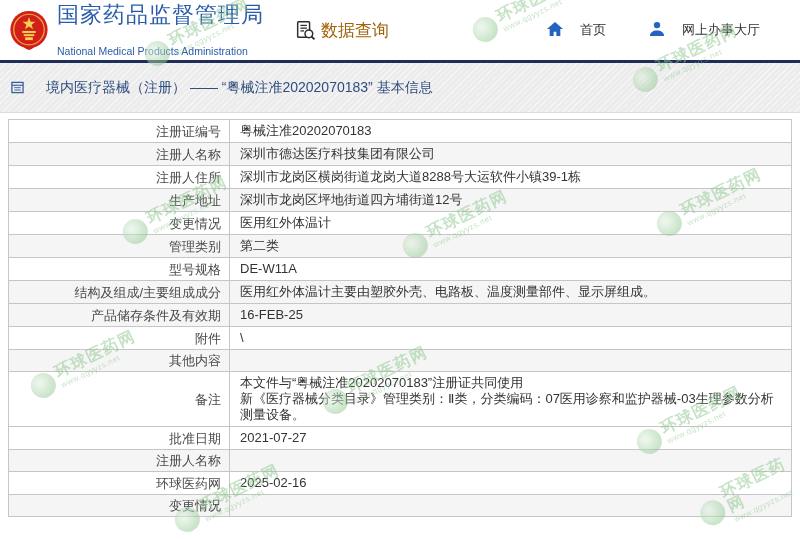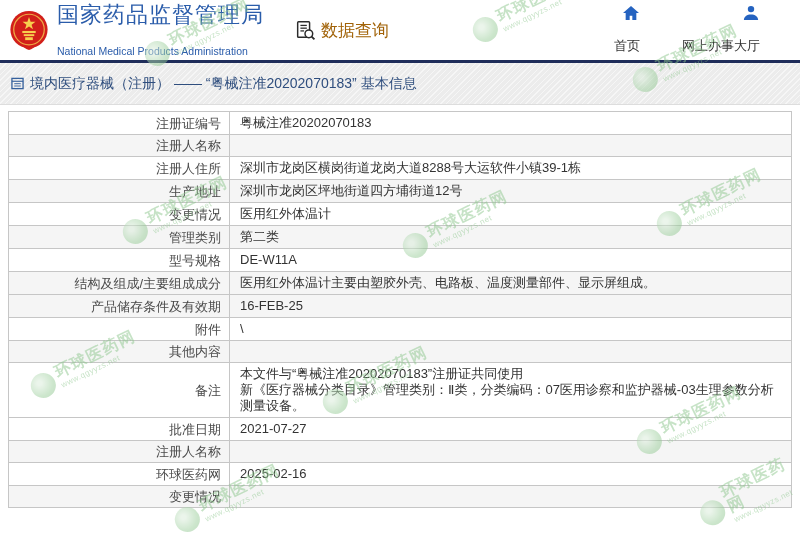--- a/index.html
+++ b/index.html
@@ -10,25 +10,25 @@
   .header{height:63px;display:flex;align-items:center;background:#fff;
     border-bottom:3px solid #1f2d5a;padding:0 28px 0 8px}
   .logo{display:flex;align-items:center;gap:7px}
   .emblem{width:42px;height:42px;flex:none}
   .titles .cn{font-size:22px;font-weight:normal;color:#2a5caa;letter-spacing:1px;line-height:1.1}
   .titles .en{font-size:10.5px;color:#2a5caa;margin-top:18px}
   .dq{display:flex;align-items:center;gap:5px;margin-left:30px;cursor:pointer}
   .dq .txt{font-size:17px;color:#a16207}
   .spacer{flex:1}
   .nav{display:flex;gap:42px;margin-right:12px}
-  .nav-item{display:flex;flex-direction:column;align-items:flex-end;gap:16px;cursor:pointer}
+  .nav-item{display:flex;flex-direction:row;align-items:flex-start;gap:16px;cursor:pointer}
   .nav-item .lbl{font-size:13px;color:#333;white-space:nowrap}
 
   
-  .crumb{height:42px;background:#ececec;display:flex;align-items:center;gap:6px;
+  .crumb{height:50px;background:#ececec;display:flex;align-items:center;gap:22px;
     padding-left:11px;border-bottom:1px solid #ddd;
     background-image:repeating-linear-gradient(135deg,rgba(255,255,255,.55) 0 1px,transparent 1px 4px)}
   .crumb .txt{font-size:14px;color:#2f4e7e}
 
   
   .table{margin:6px 8px 0;border:1px solid #c6c6c6;border-bottom:none;background:#fff}
   .trow{display:flex;align-items:stretch;border-bottom:1px solid #c6c6c6;background:#fff;min-height:21px}
   .trow.alt{background:#f5f5f5}
   .tlabel{width:221px;flex:none;display:flex;align-items:center;justify-content:flex-end;
     text-align:right;padding:3px 8px 3px 0;font-size:13px;color:#4a4a4a;line-height:15px;
@@ -110,20 +110,23 @@
 
 <div class="table">
     <div class="trow">
       <div class="tlabel">注册证编号</div>
       <div class="tvalue">
         <span class="inner">粤械注准20202070183</span>
       </div>
     </div>
     <div class="trow alt">
       <div class="tlabel">注册人名称</div>
+      <div class="tvalue">
+        <span class="inner">深圳市德达医疗科技集团有限公司</span>
+      </div>
     </div>
     <div class="trow">
       <div class="tlabel">注册人住所</div>
       <div class="tvalue">
         <span class="inner">深圳市龙岗区横岗街道龙岗大道8288号大运软件小镇39-1栋</span>
       </div>
     </div>
     <div class="trow alt">
       <div class="tlabel">生产地址</div>
       <div class="tvalue">

